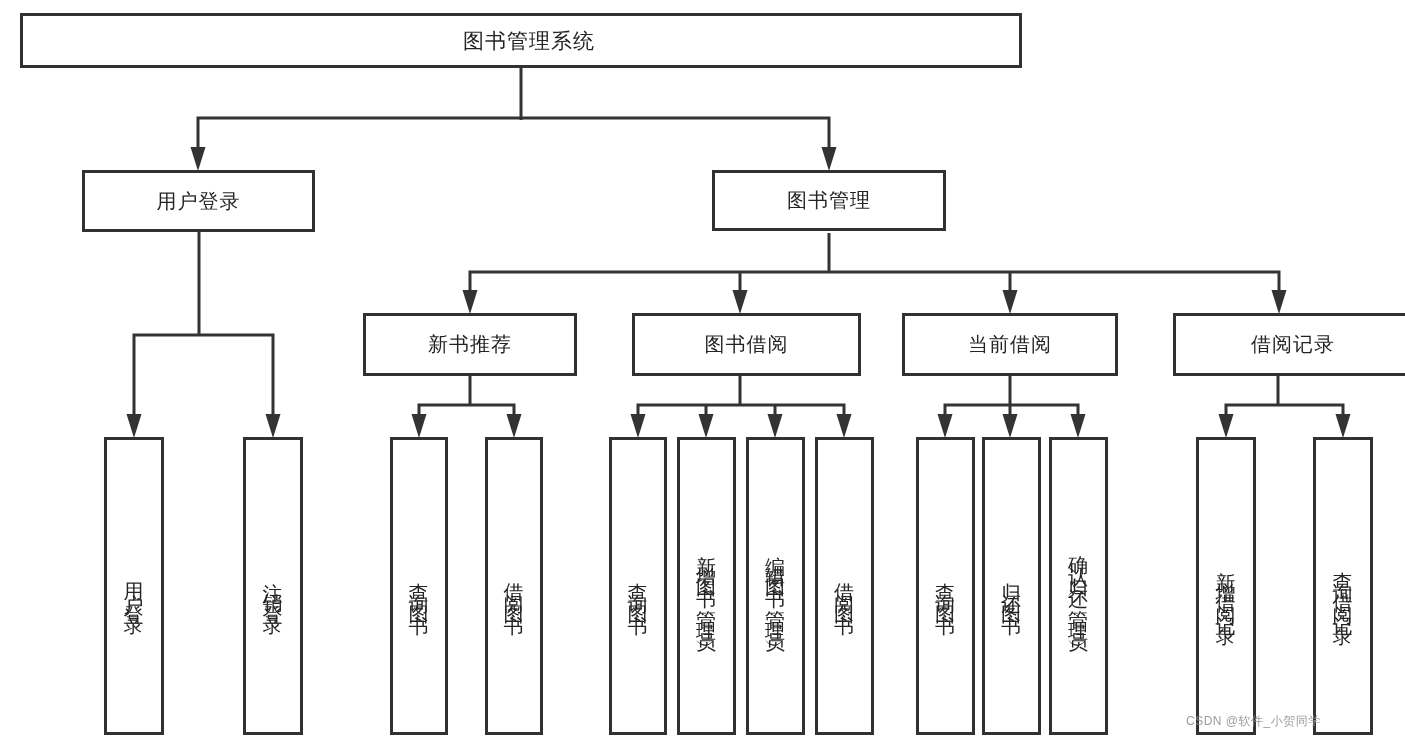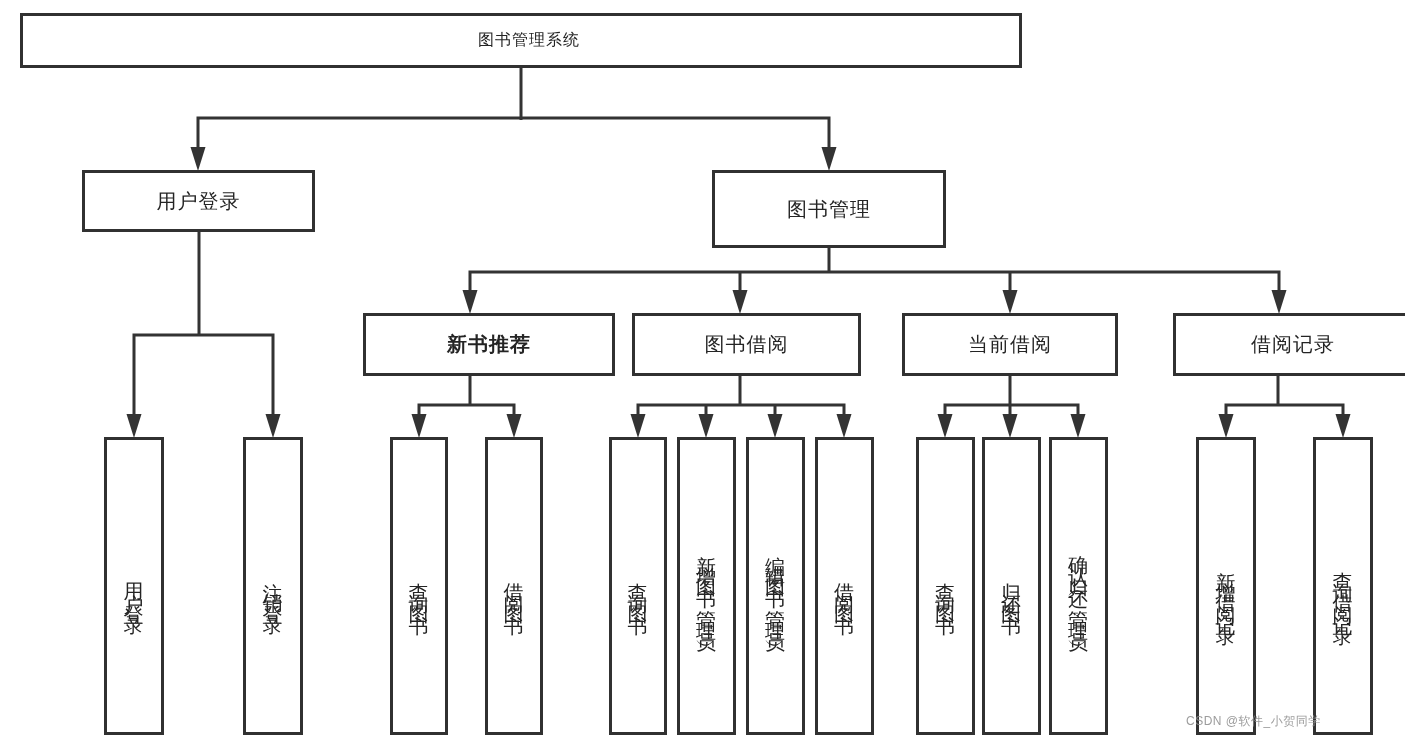--- a/index.html
+++ b/index.html
@@ -11,21 +11,21 @@
     overflow:hidden;
   }
   #connectors{position:absolute;left:0;top:0;width:1405px;height:747px;}
   .box{
     position:absolute;box-sizing:border-box;
     border:3px solid #313131;background:#ffffff;
     display:flex;align-items:center;justify-content:center;
     color:#242424;
   }
   .hbox{font-size:20px;letter-spacing:1px;}
-  .root{font-size:16px;padding-left:16px;}
+  .root{font-size:21px;padding-left:16px;}
   .vbox{
     writing-mode:vertical-rl;text-orientation:mixed;
     font-size:20px;line-height:1;letter-spacing:11px;
     padding-top:6px;
   }
   .watermark{
     position:absolute;left:1186px;top:713px;
     font-size:12px;letter-spacing:0.5px;
     color:rgba(145,145,145,0.9);
     z-index:10;white-space:nowrap;
@@ -76,25 +76,25 @@
     </g>
   </svg>
 
   <div class="box hbox root" style="left:20px;top:13px;width:1002px;height:55px;">
     <span>图书管理系统</span>
   </div>
 
   <div class="box hbox" style="left:82px;top:170px;width:233px;height:62px;">
     <span>用户登录</span>
   </div>
-  <div class="box hbox" style="left:712px;top:170px;width:234px;height:78px;">
+  <div class="box hbox" style="left:712px;top:170px;width:234px;height:61px;">
     <span>图书管理</span>
   </div>
 
-  <div class="box hbox" style="left:363px;top:313px;width:252px;height:63px;font-weight:bold;">
+  <div class="box hbox" style="left:363px;top:313px;width:214px;height:63px;">
     <span>新书推荐</span>
   </div>
   <div class="box hbox" style="left:632px;top:313px;width:229px;height:63px;">
     <span>图书借阅</span>
   </div>
   <div class="box hbox" style="left:902px;top:313px;width:216px;height:63px;">
     <span>当前借阅</span>
   </div>
   <div class="box hbox" style="left:1173px;top:313px;width:240px;height:63px;">
     <span>借阅记录</span>

